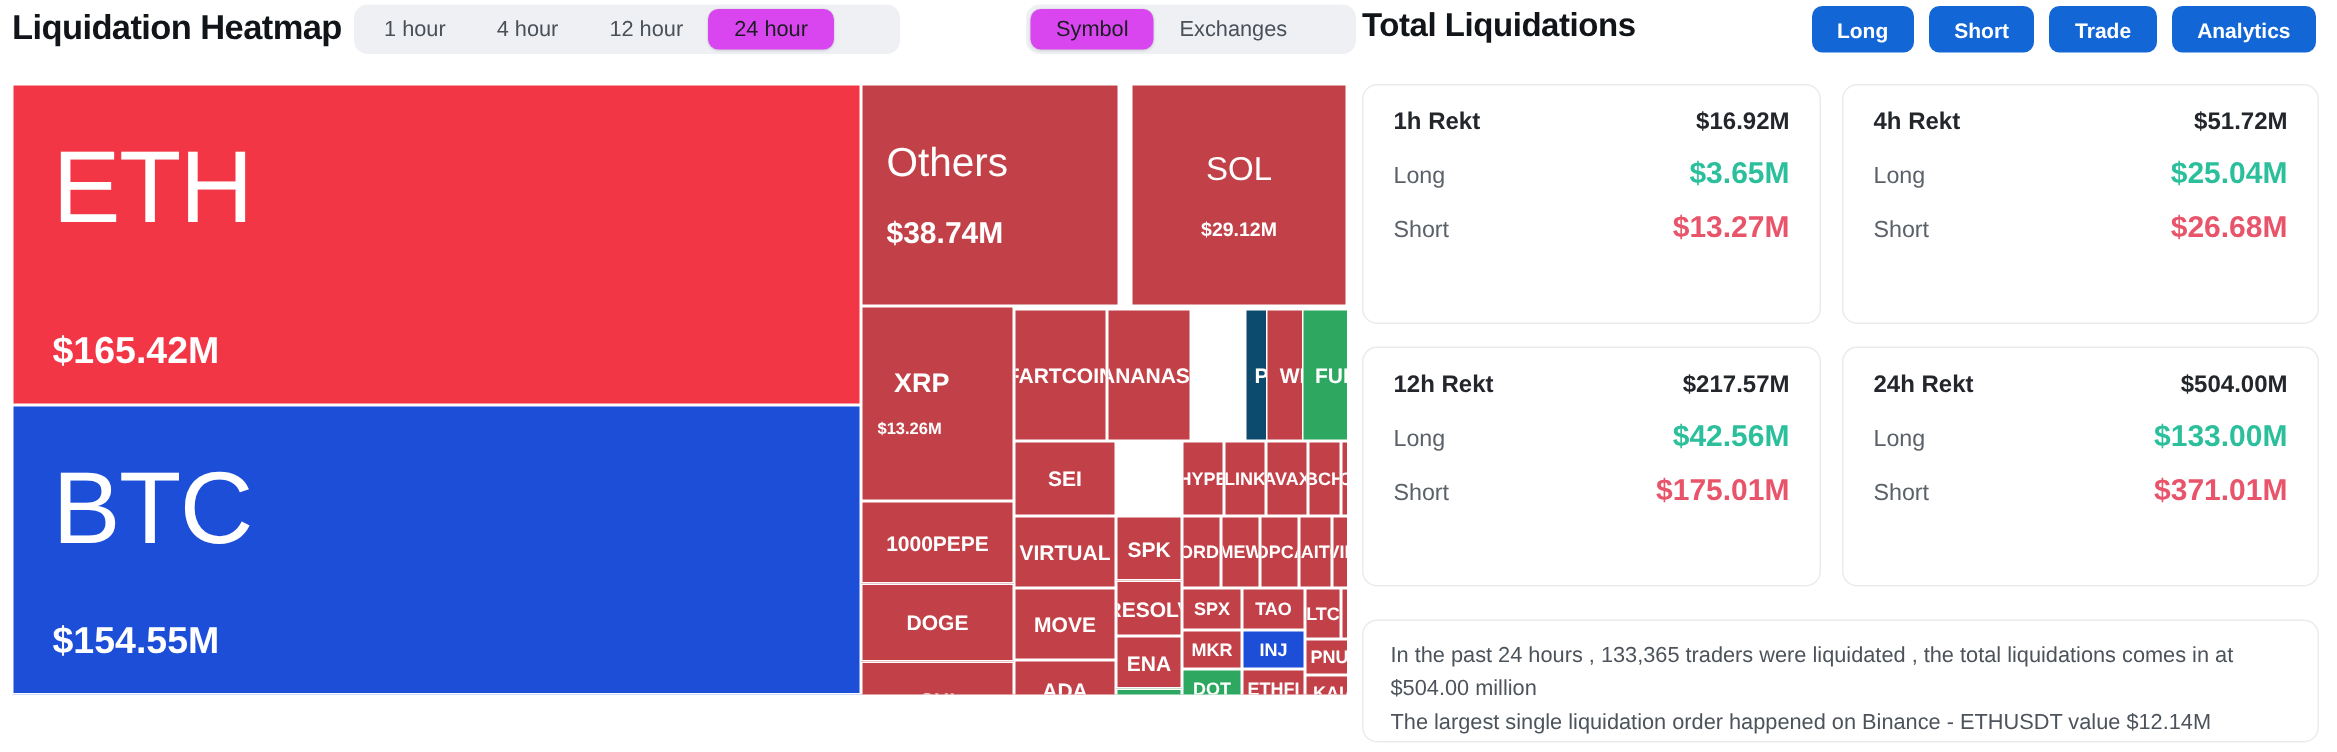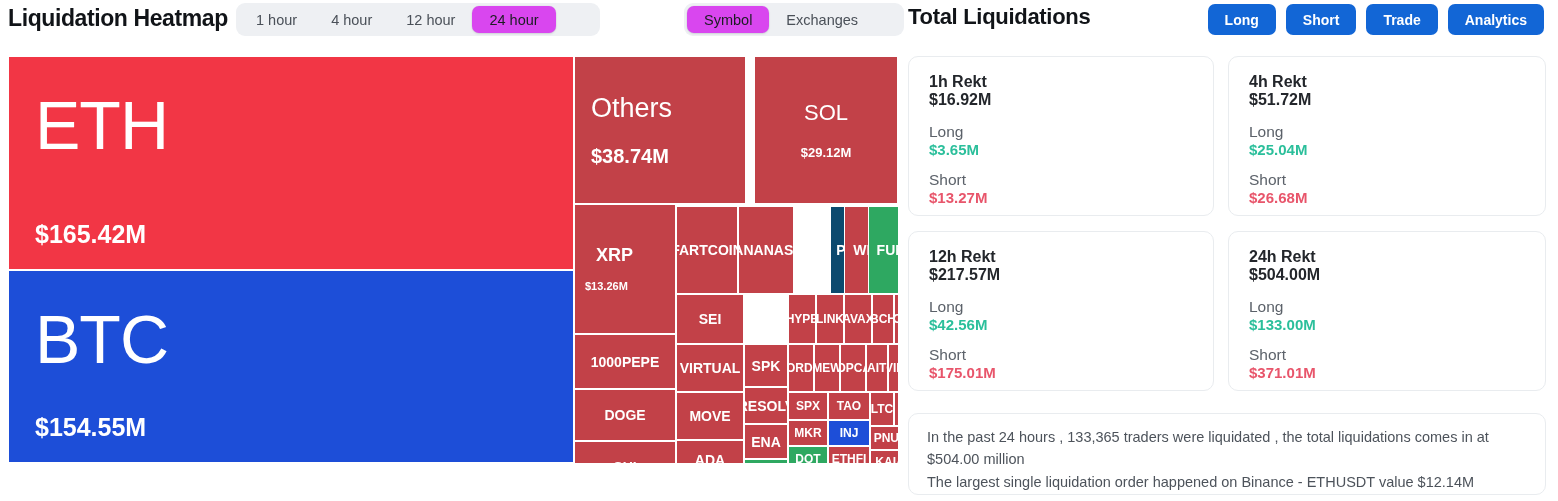--- a/index.html
+++ b/index.html
@@ -95,29 +95,29 @@
 
   
   .stat-card {
     position:absolute;
     background:#ffffff;
     border:1px solid #e9ecef;
     border-radius:10px;
     padding:16px 20px 14px 20px;
   }
   .stat-row {
-    display:flex; justify-content:space-between; align-items:baseline;flex-direction:column;
+    display:flex; justify-content:space-between; align-items:baseline;
   }
   .stat-row.head { margin-bottom:14px; }
   .stat-row.head .k { font-size:16px; font-weight:bold; color:#23262b; }
   .stat-row.head .v { font-size:16px; font-weight:bold; color:#23262b; }
   .stat-row.sub { margin-bottom:13px; }
   .stat-row.sub:last-child { margin-bottom:0; }
   .stat-row.sub .k { font-size:15.5px; color:#5b6169; }
-  .stat-row.sub .v { font-size:15px; font-weight:bold; }
+  .stat-row.sub .v { font-size:20px; font-weight:bold; }
   .v.long { color:#2bbf9b; }
   .v.short { color:#e8556b; }
 
   .summary {
     position:absolute; left:908px; top:413px;
     width:638px; height:82px;
     background:#ffffff; border:1px solid #e9ecef; border-radius:10px;
     padding:12px 18px;
   }
   .summary p {

